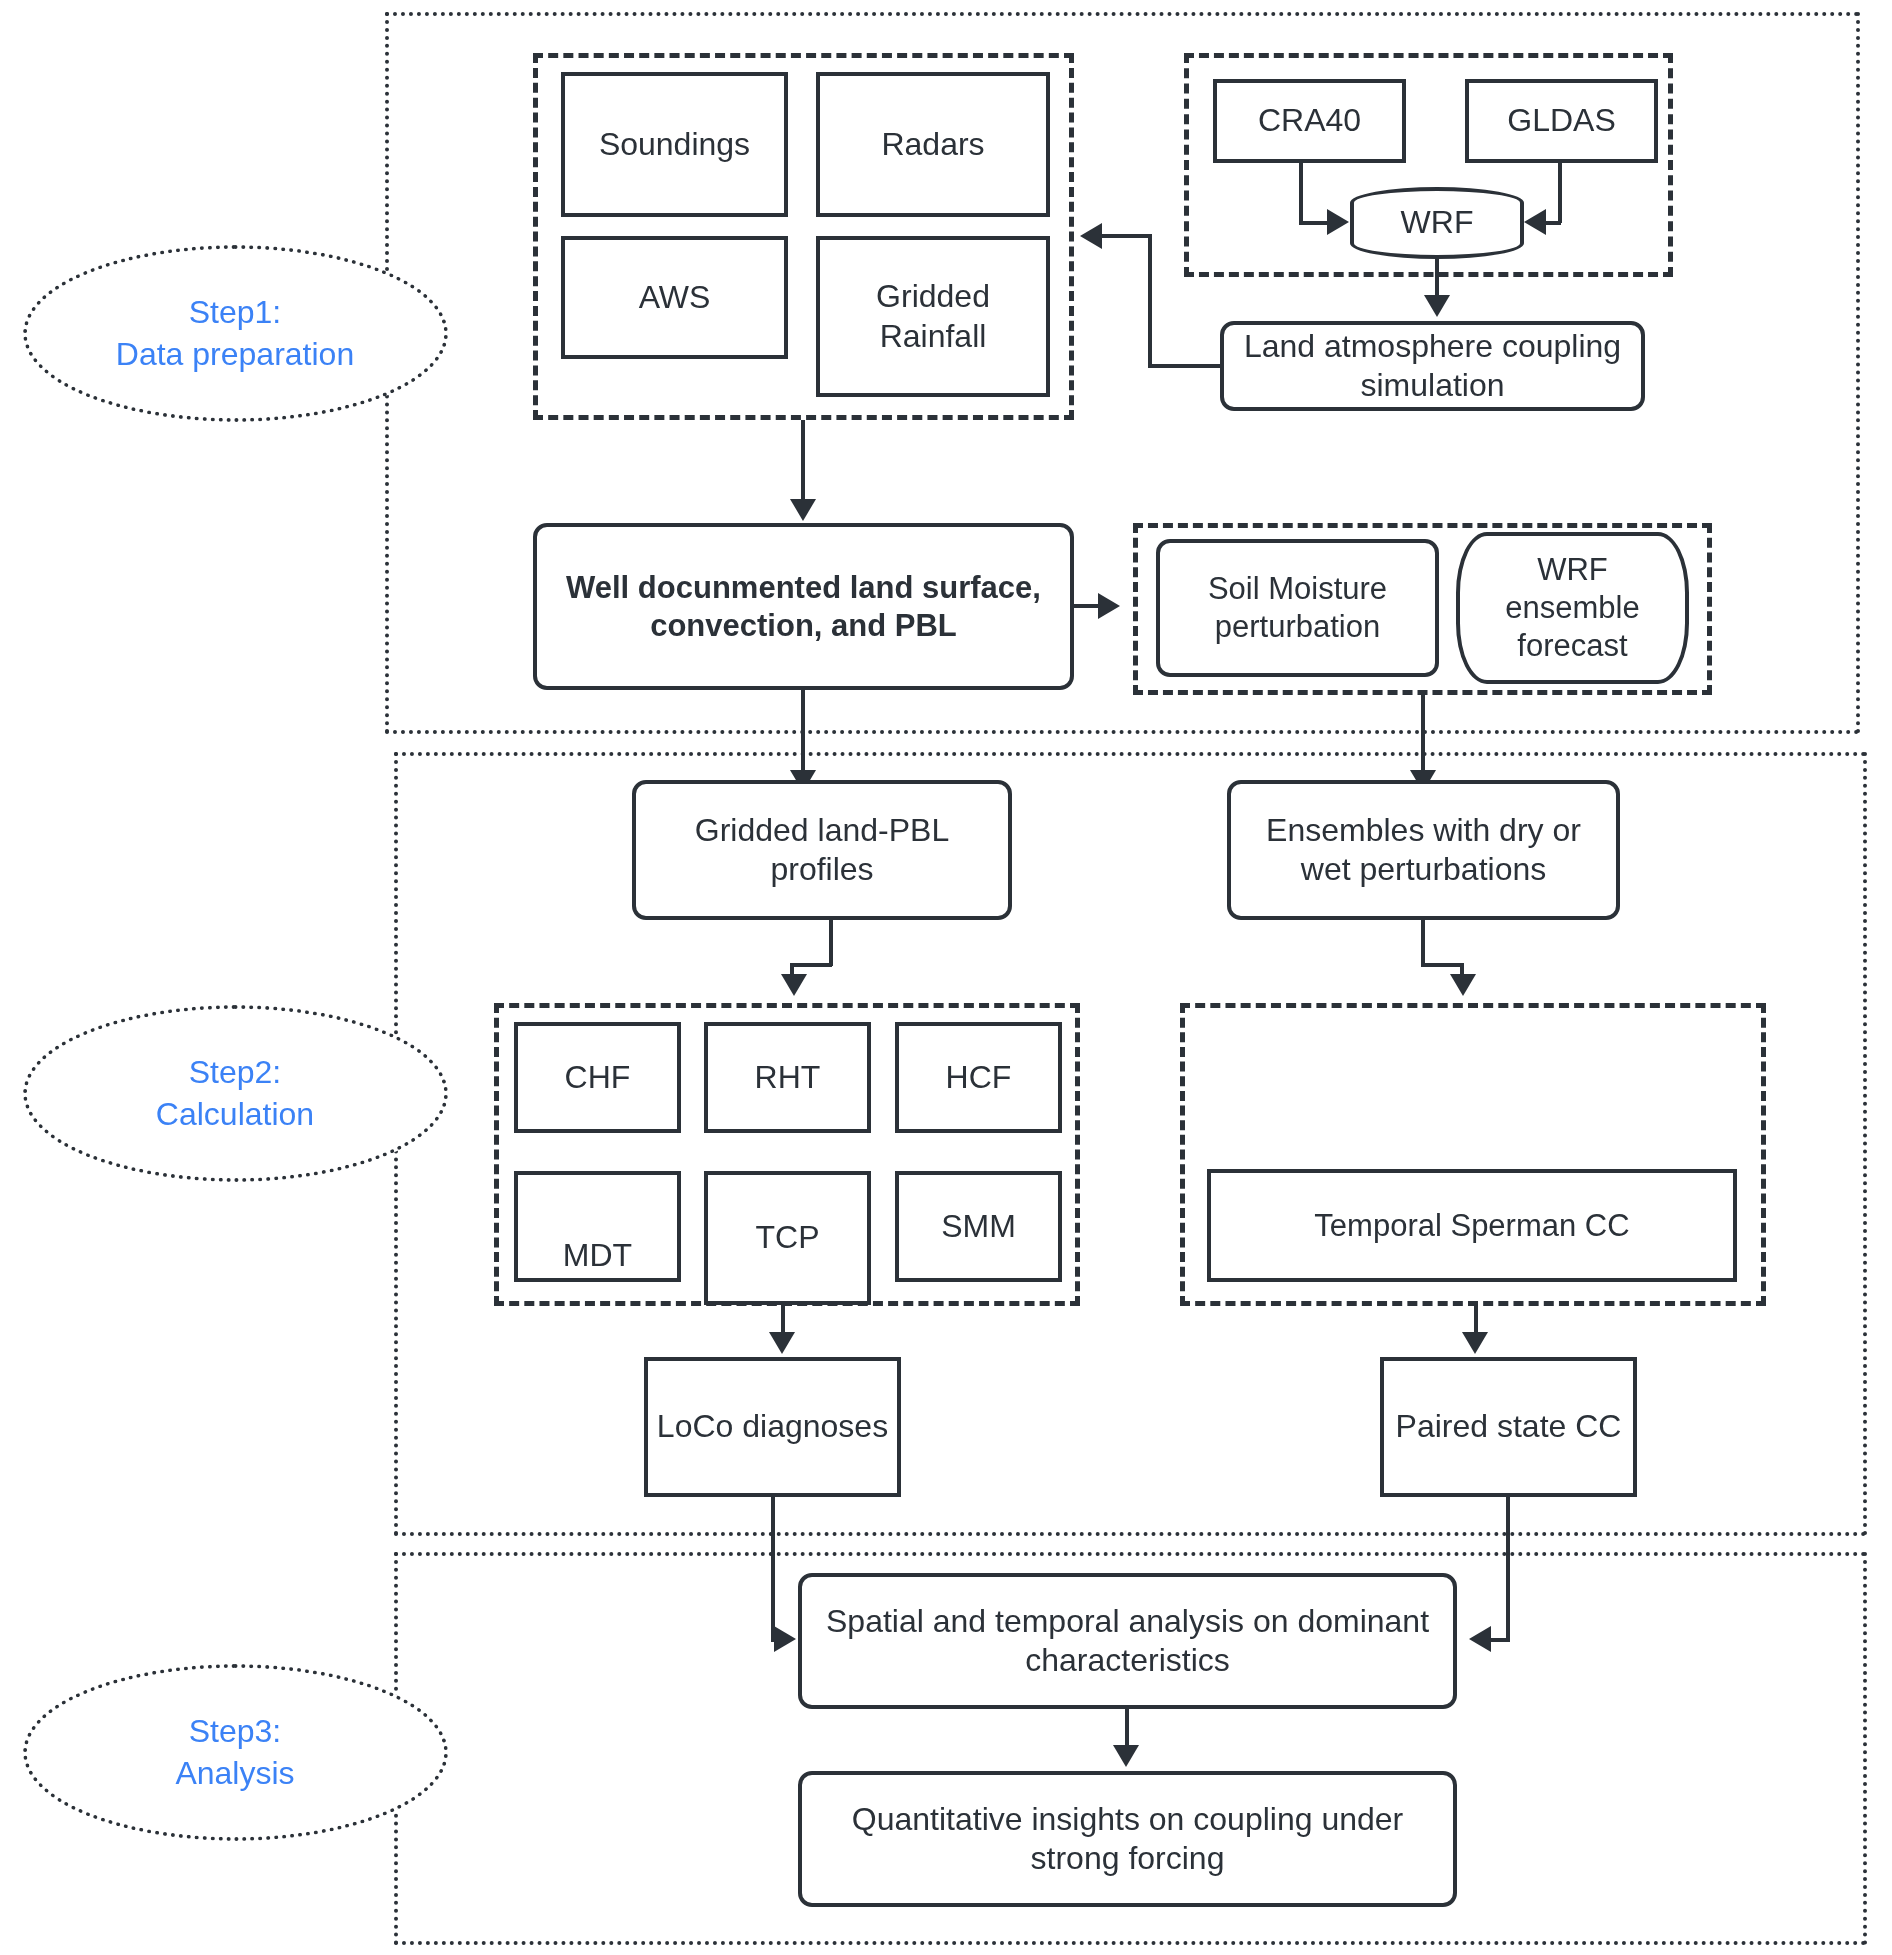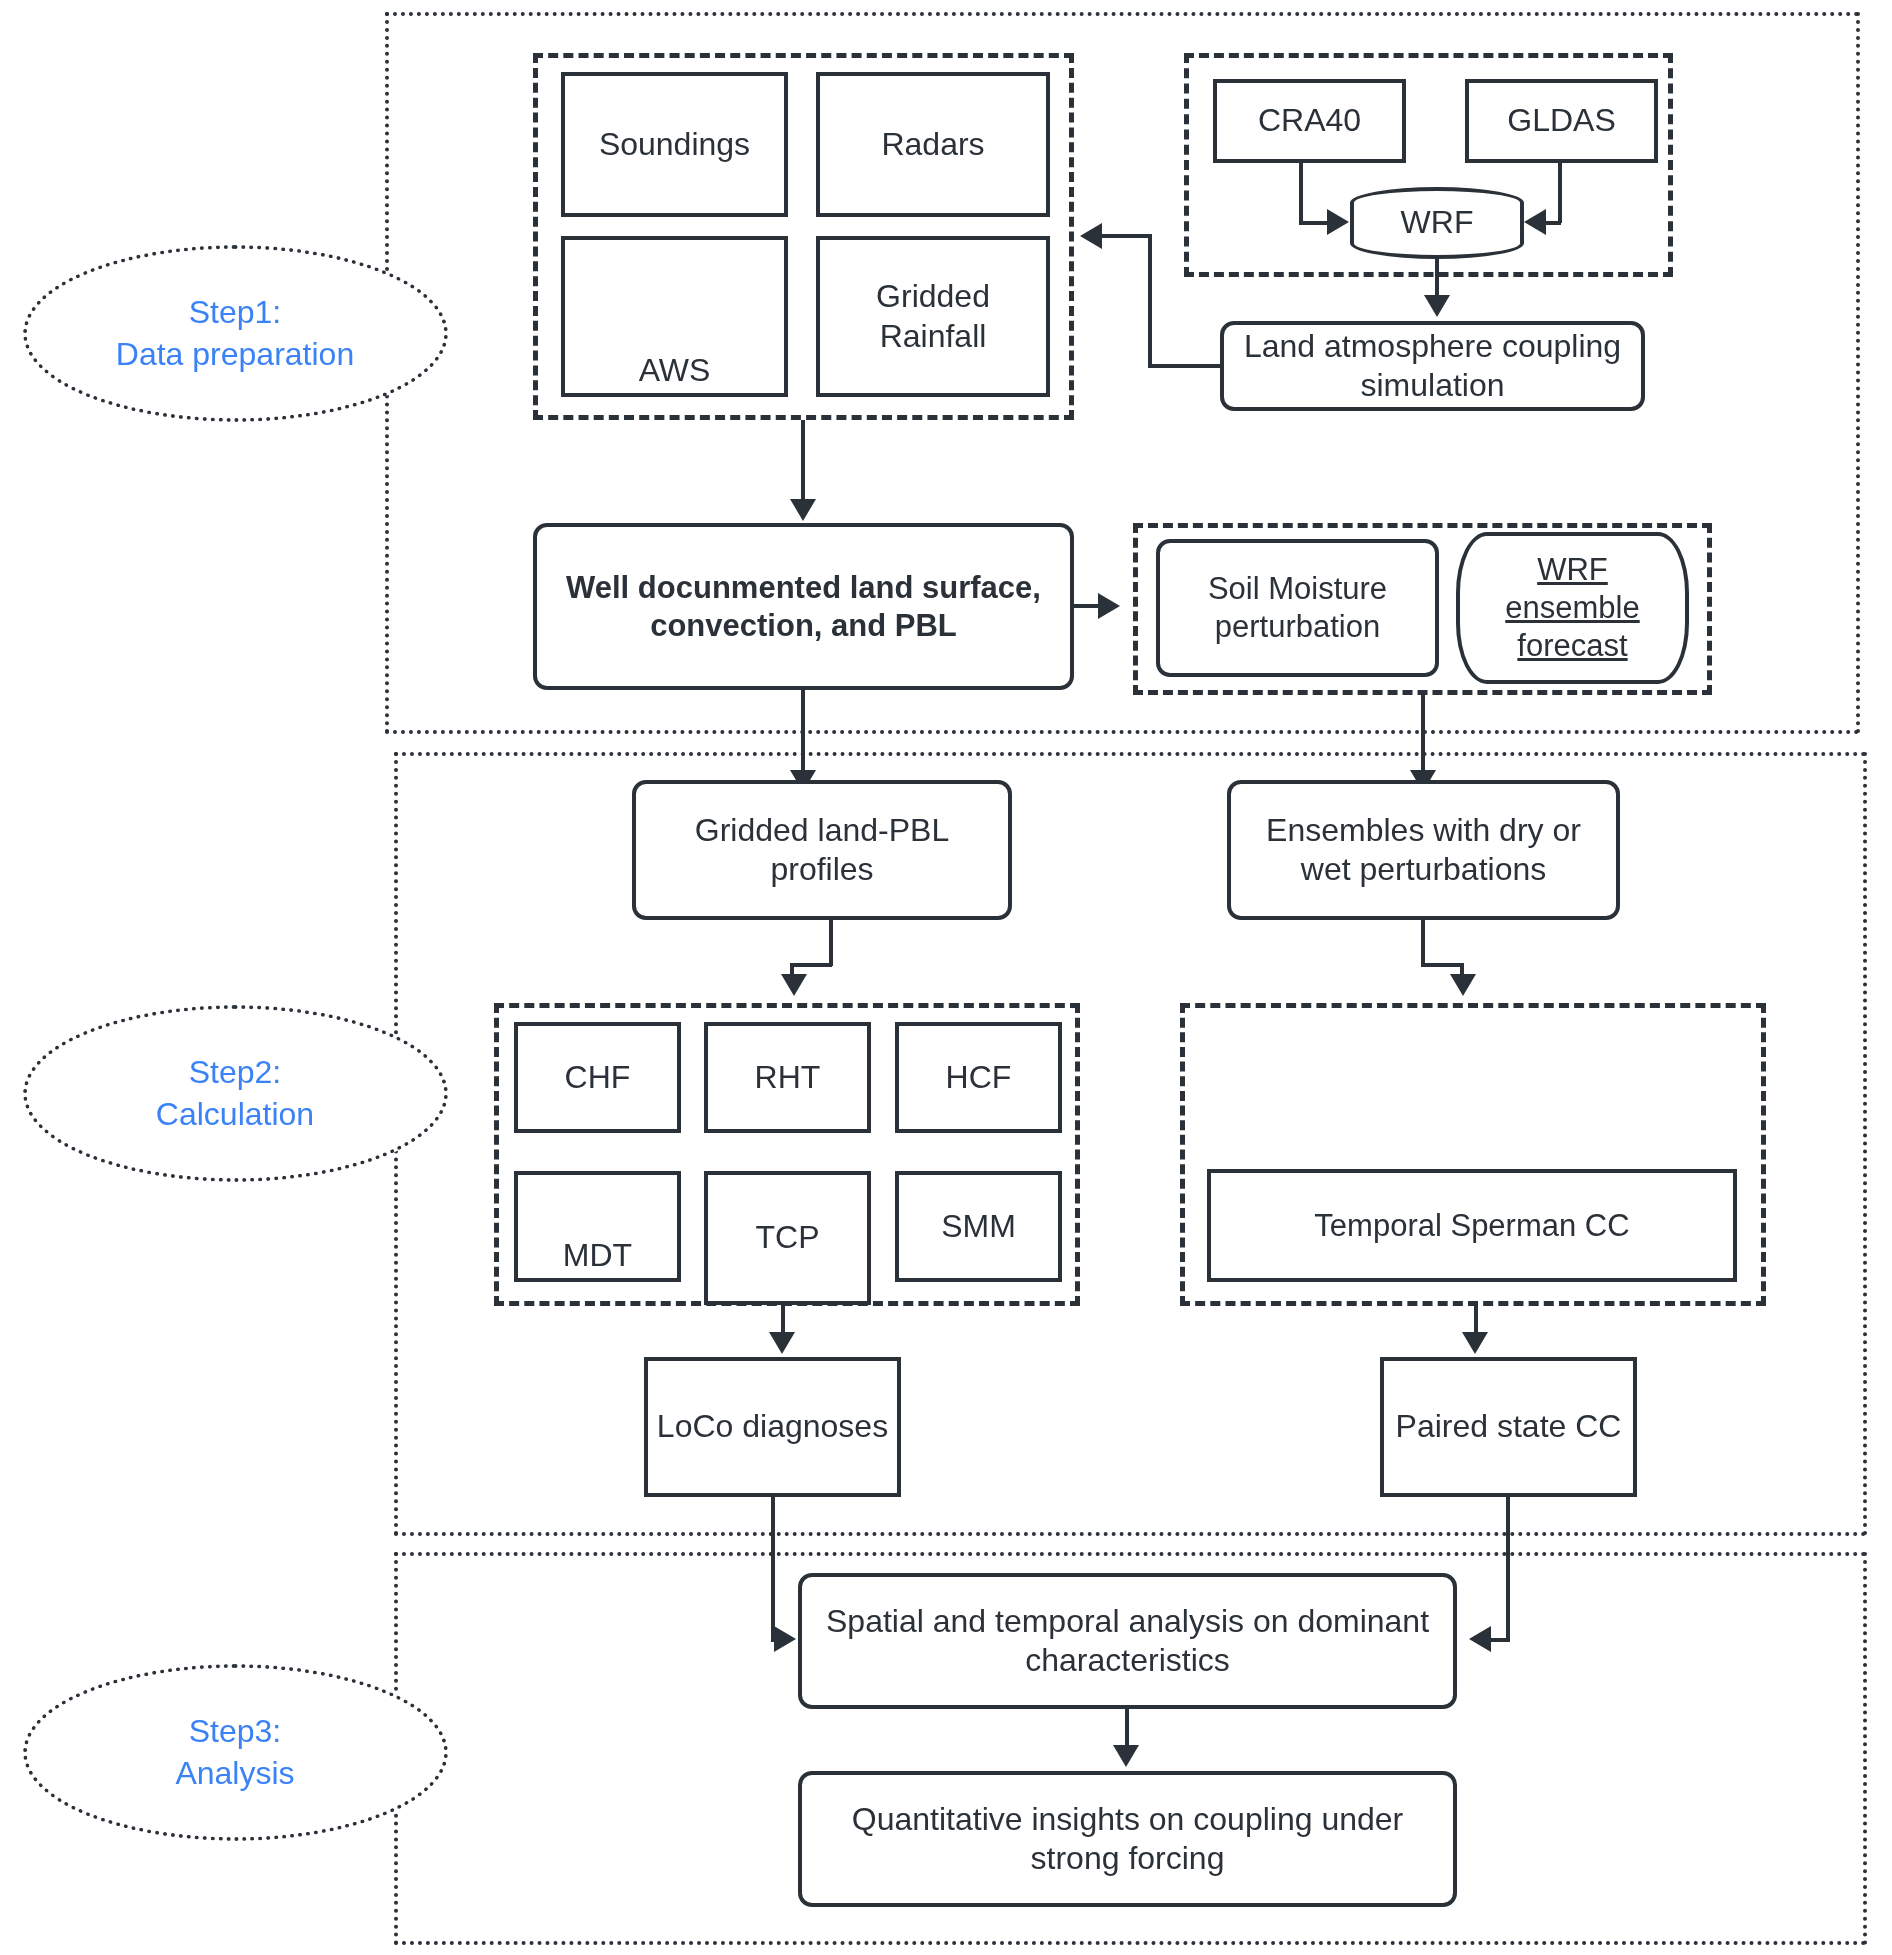--- a/index.html
+++ b/index.html
@@ -84,21 +84,21 @@
   </div>
 
   <div class="abs group" style="left:533px;top:53px;width:541px;height:367px;"></div>
 
   <div class="abs node sq t50" style="left:561px;top:72px;width:227px;height:145px;">
     <span>Soundings</span>
   </div>
   <div class="abs node sq t50" style="left:816px;top:72px;width:234px;height:145px;">
     <span>Radars</span>
   </div>
-  <div class="abs node sq t50" style="left:561px;top:236px;width:227px;height:161px;align-items:flex-end;">
+  <div class="abs node sq t50" style="left:561px;top:236px;width:227px;height:123px;">
     <span>AWS</span>
   </div>
   <div class="abs node sq t50" style="left:816px;top:236px;width:234px;height:161px;">
     <span>Gridded Rainfall</span>
   </div>
 
   <div class="abs group" style="left:1184px;top:53px;width:489px;height:224px;"></div>
 
   <div class="abs node sq t50" style="left:1213px;top:79px;width:193px;height:84px;">
     <span>CRA40</span>
@@ -138,21 +138,21 @@
   </div>
 
   <div class="abs ln h" style="left:1074px;top:604px;width:27px;"></div>
   <div class="abs arw right" style="left:1098px;top:593px;"></div>
 
   <div class="abs group" style="left:1133px;top:523px;width:579px;height:172px;"></div>
 
   <div class="abs node rnd t48" style="left:1156px;top:539px;width:283px;height:138px;">
     <span>Soil Moisture perturbation</span>
   </div>
-  <div class="abs node stadium t48" style="left:1456px;top:532px;width:233px;height:152px;text-decoration:underline;">
+  <div class="abs node stadium t48" style="left:1456px;top:532px;width:233px;height:152px;">
     <span>WRF ensemble forecast</span>
   </div>
 
   <div class="abs ln v" style="left:801px;top:690px;height:85px;"></div>
   <div class="abs arw down" style="left:790px;top:770px;"></div>
 
   <div class="abs ln v" style="left:1421px;top:695px;height:80px;"></div>
   <div class="abs arw down" style="left:1410px;top:770px;"></div>
 
   <div class="abs node rnd t50" style="left:632px;top:780px;width:380px;height:140px;">

